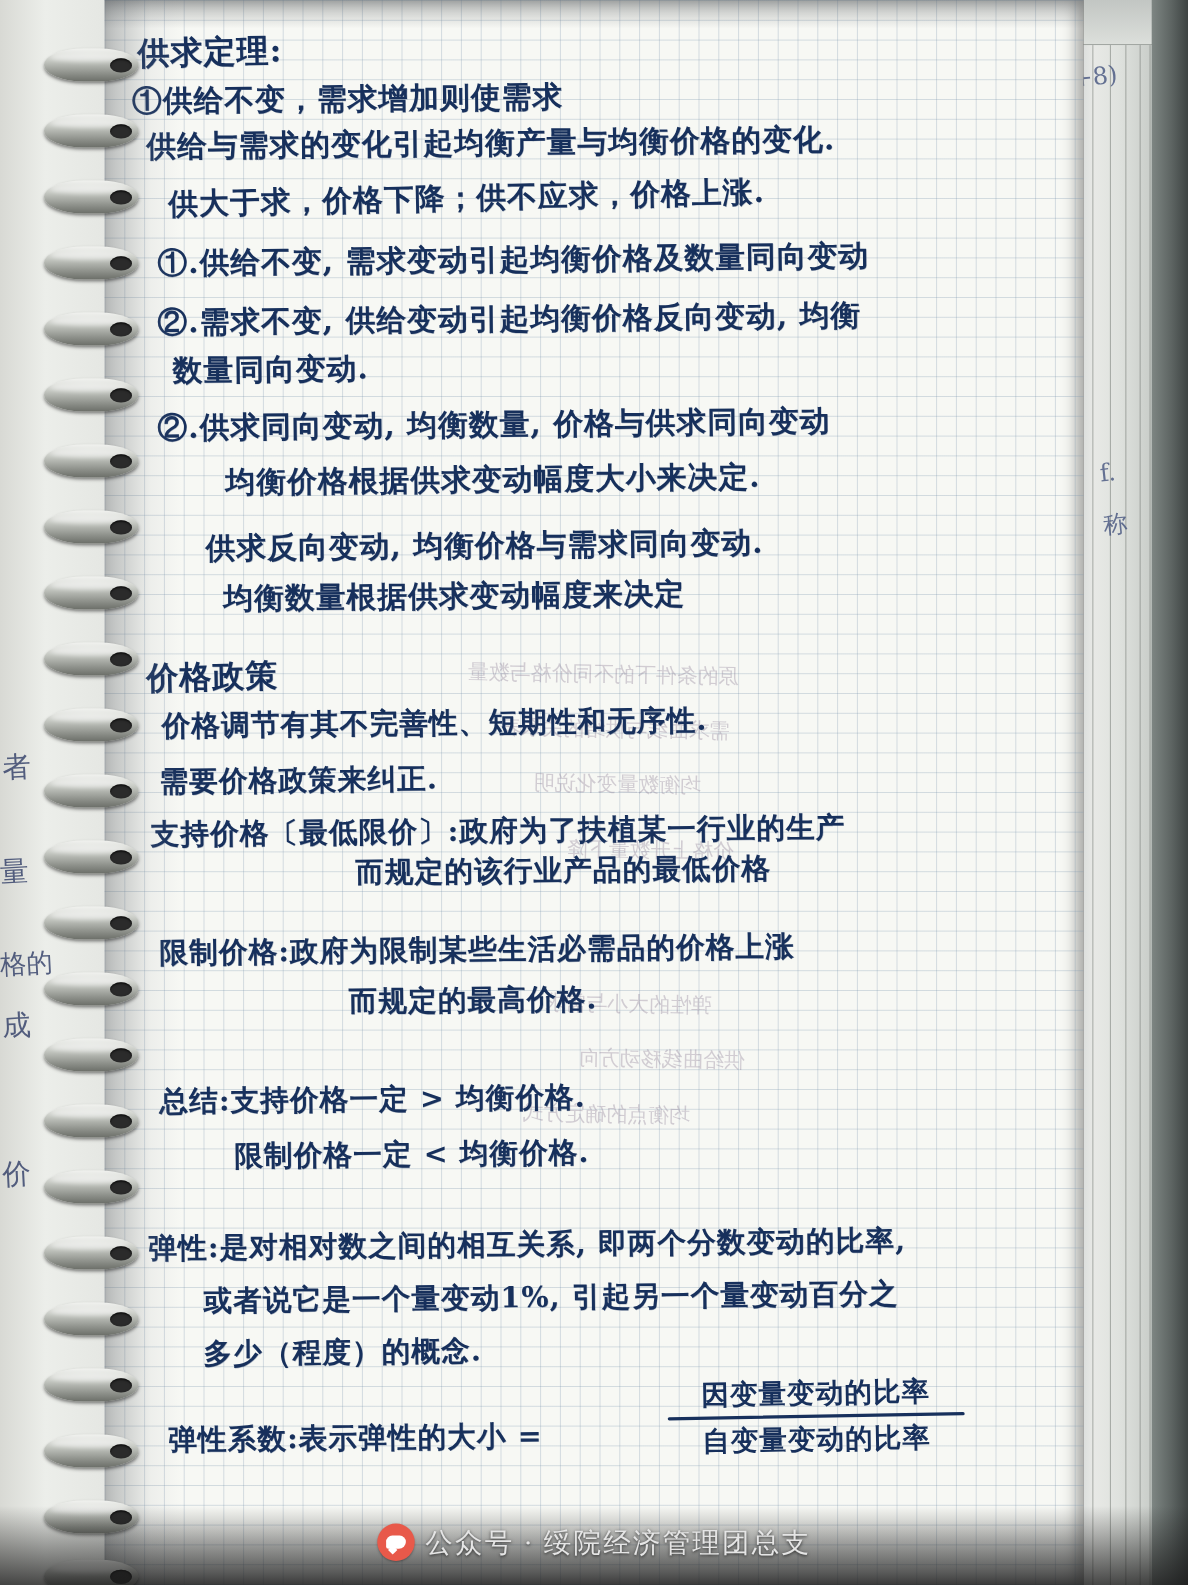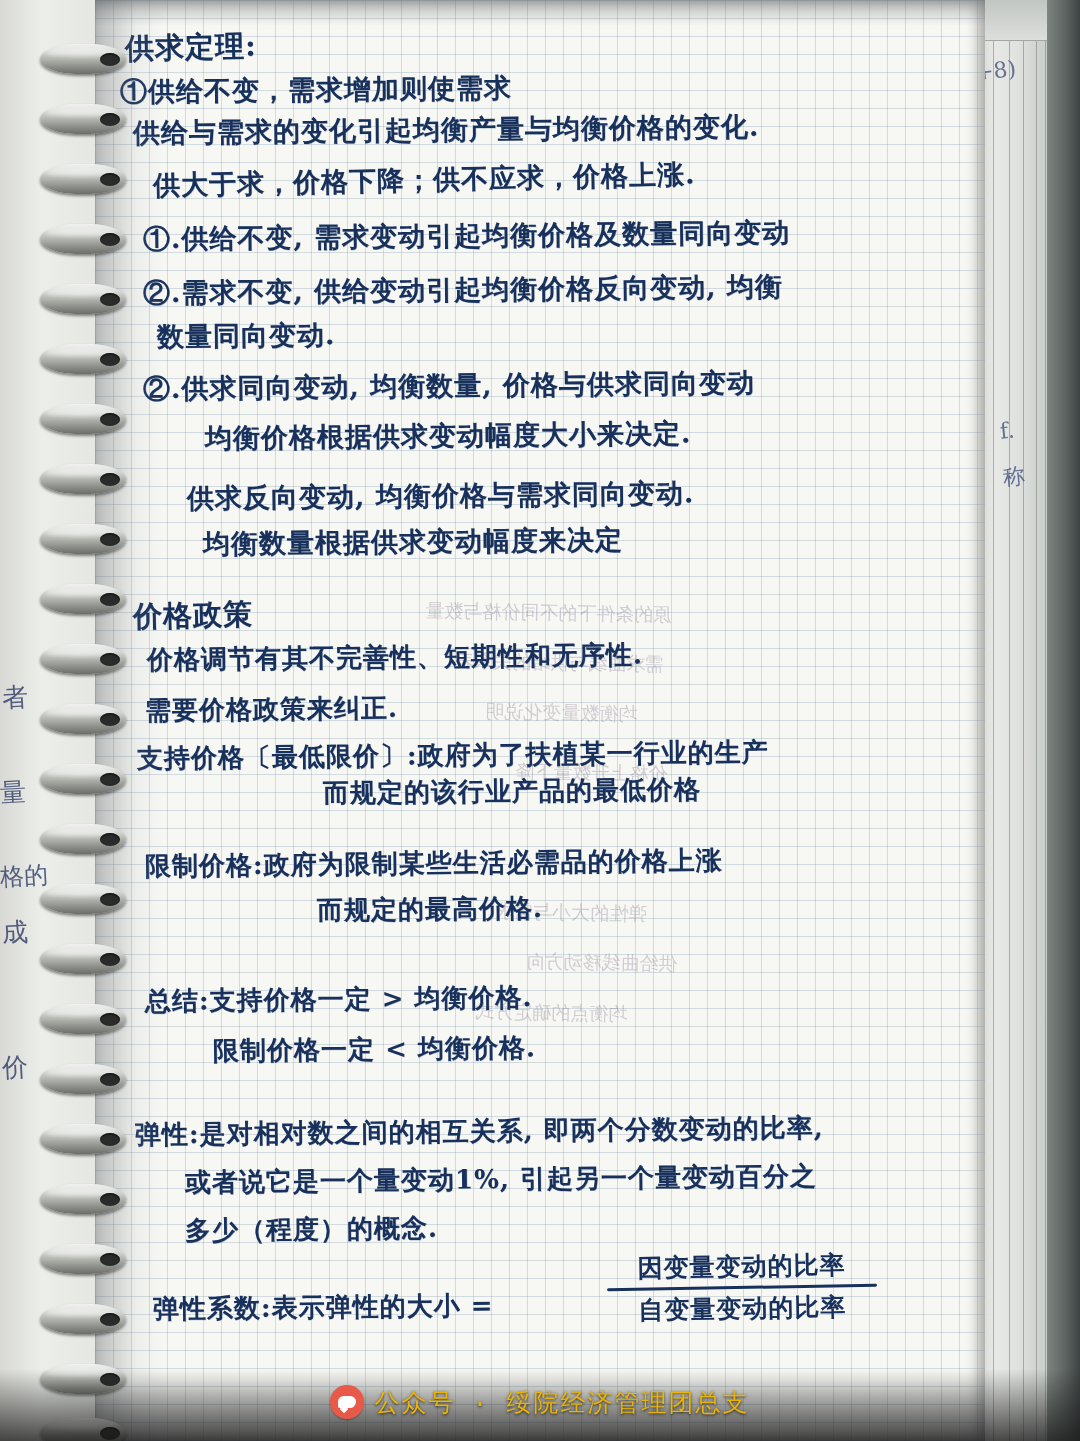--- a/index.html
+++ b/index.html
@@ -229,23 +229,23 @@
   }
   .wm-logo::after {
     content: "";
     position: absolute;
     left: 11px; top: 21px;
     width: 6px; height: 6px;
     background: #fff;
     transform: rotate(45deg);
   }
   .wm-text {
-    color: #eab308;
+    color: #e5e5e5;
     font-size: 25px;
-    font-family: Liberation Mono, monospace;
+    font-family: Liberation Serif, serif;
     text-shadow: 0 1px 3px rgba(0,0,0,0.75);
     letter-spacing: 2px;
   }
 
   .dark-strip-bottom {
     position: absolute;
     left: 0; right: 0; bottom: 0;
     height: 72px;
     background: linear-gradient(0deg, rgba(25,25,25,0.78) 0%, rgba(25,25,25,0.0) 100%);
     pointer-events: none;

